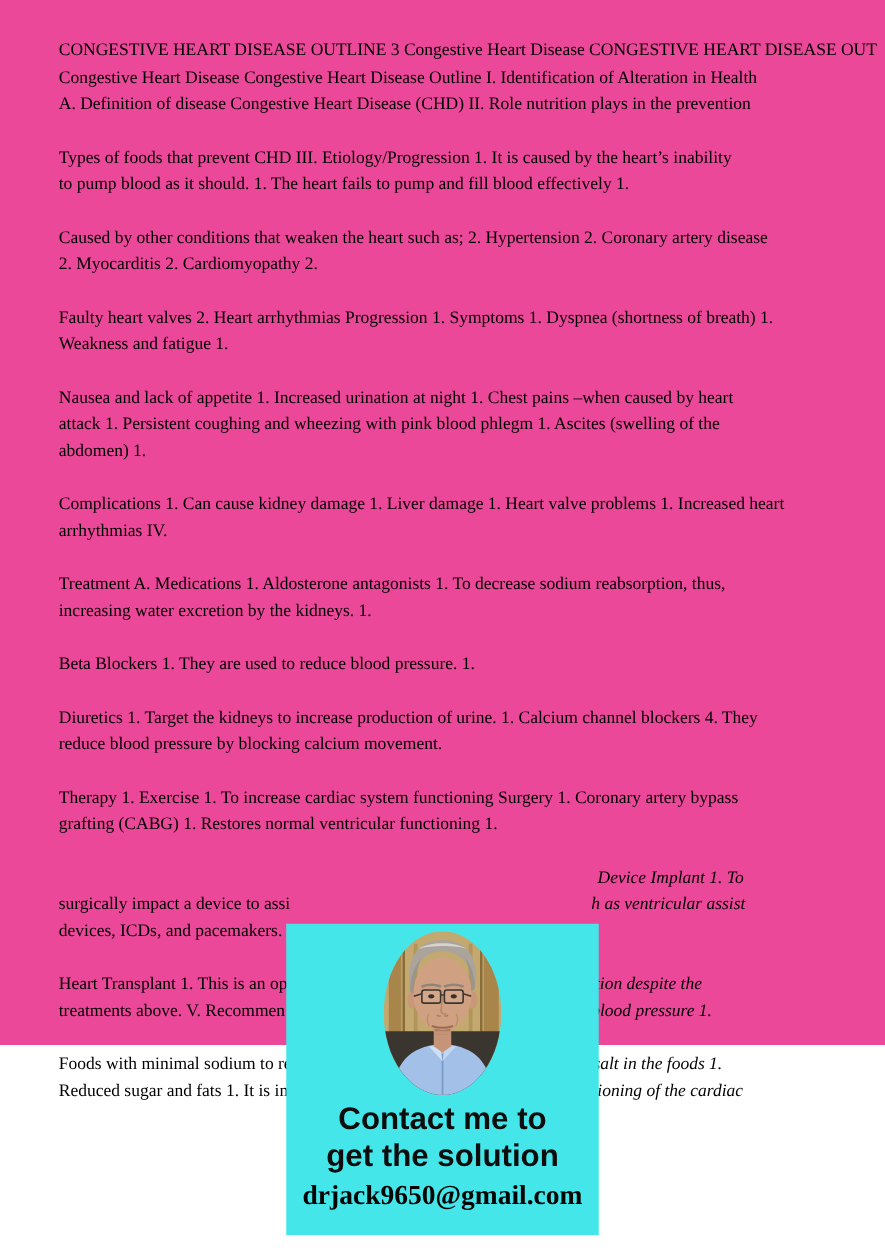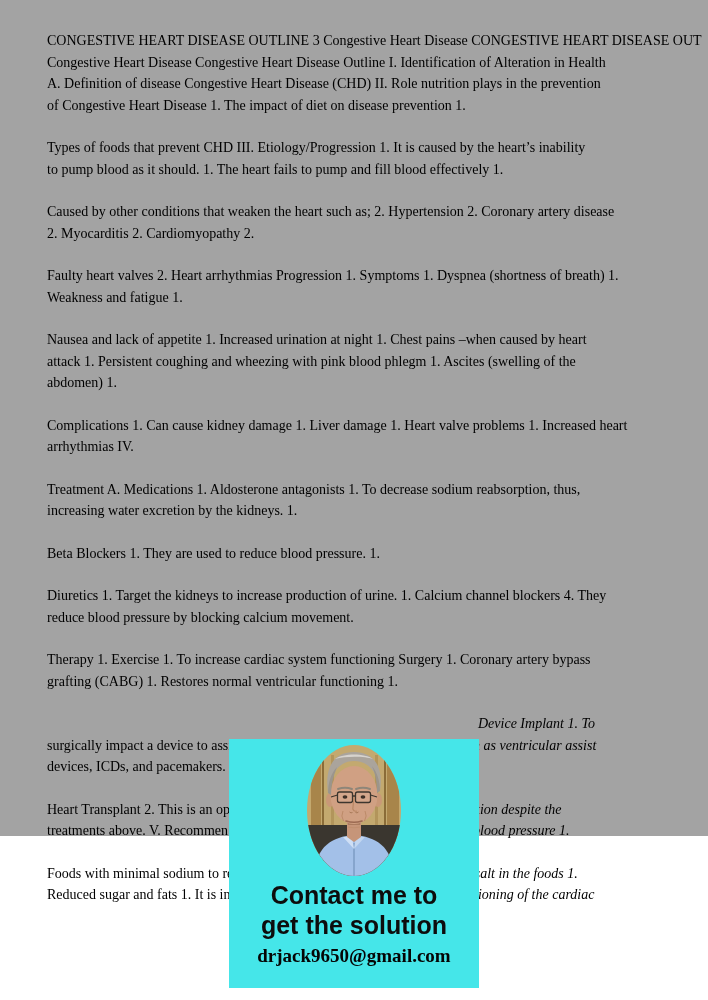--- a/index.html
+++ b/index.html
@@ -4,21 +4,21 @@
 <style>
   html, body {
     margin: 0; padding: 0;
     width: 708px; height: 1000px;
     overflow: hidden;
     background: #ffffff;
   }
   .page {
     position: relative;
     width: 708px; height: 836px;
-    background: #a3a3a3;
+    background: #ec4899;
     font-family: "Liberation Serif", serif;
   }
   .doc-text {
     position: absolute;
     left: 47px; top: 30px;
     width: 661px;
     color: #000000;
     font-size: 14px;
     z-index: 1;
   }
@@ -52,37 +52,36 @@
     font-size: 25px;
     line-height: 30px;
     color: #0d0d0d;
     text-align: center;
   }
   .headline.first { margin-top: 4px; }
   .email {
     margin-top: 3px;
     font-family: "Liberation Serif", serif;
     font-weight: 700;
-    font-size: 19px;
+    font-size: 22px;
     line-height: 26px;
     color: #050505;
     text-align: center;
   }
 </style>
 </head>
 <body>
 
 <div class="page">
 
   <div class="doc-text" style="color: rgb(0, 0, 0);">
       <div class="para">
         <div class="line">CONGESTIVE HEART DISEASE OUTLINE 3 Congestive Heart Disease CONGESTIVE HEART DISEASE OUT</div>
         <div class="line">Congestive Heart Disease Congestive Heart Disease Outline I. Identification of Alteration in Health</div>
         <div class="line">A. Definition of disease Congestive Heart Disease (CHD) II. Role nutrition plays in the prevention</div>
-        <div class="line">of Congestive Heart Disease 1. The impact of diet on disease prevention 1.</div>
       </div>
       <div class="para">
         <div class="line">Types of foods that prevent CHD III. Etiology/Progression 1. It is caused by the heart’s inability</div>
         <div class="line">to pump blood as it should. 1. The heart fails to pump and fill blood effectively 1.</div>
       </div>
       <div class="para">
         <div class="line">Caused by other conditions that weaken the heart such as; 2. Hypertension 2. Coronary artery disease</div>
         <div class="line">2. Myocarditis 2. Cardiomyopathy 2.</div>
       </div>
       <div class="para">
@@ -121,21 +120,21 @@
           <span class="frag-left">surgically impact a device to assi</span>
           <span class="frag-right" style="left: 426px;">h as ventricular assist</span>
         </div>
         <div class="line">
           <span class="frag-left">devices, ICDs, and pacemakers.</span>
           <span class="frag-right" style="left: 433px;"></span>
         </div>
       </div>
       <div class="para">
         <div class="line">
-          <span class="frag-left">Heart Transplant 2. This is an op</span>
+          <span class="frag-left">Heart Transplant 1. This is an op</span>
           <span class="frag-right" style="left: 429px;">tion despite the</span>
         </div>
         <div class="line">
           <span class="frag-left">treatments above. V. Recommen</span>
           <span class="frag-right" style="left: 426px;">blood pressure 1.</span>
         </div>
       </div>
       <div class="para">
         <div class="line">
           <span class="frag-left">Foods with minimal sodium to re</span>

